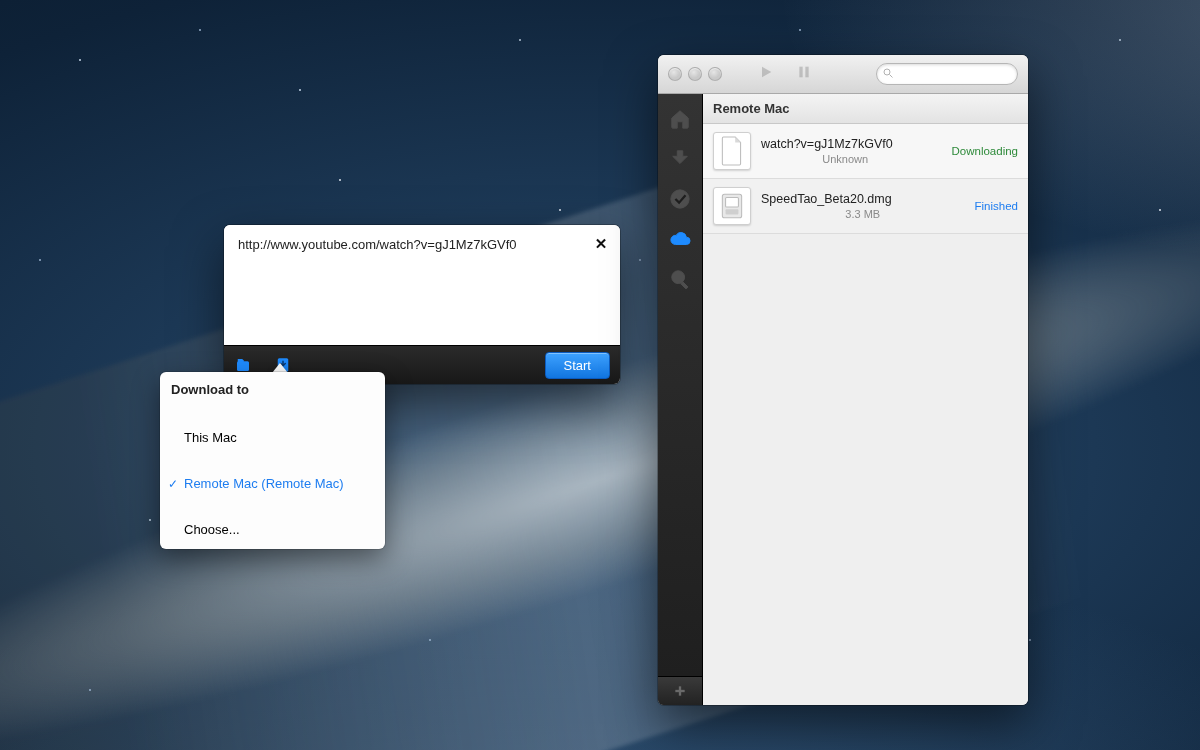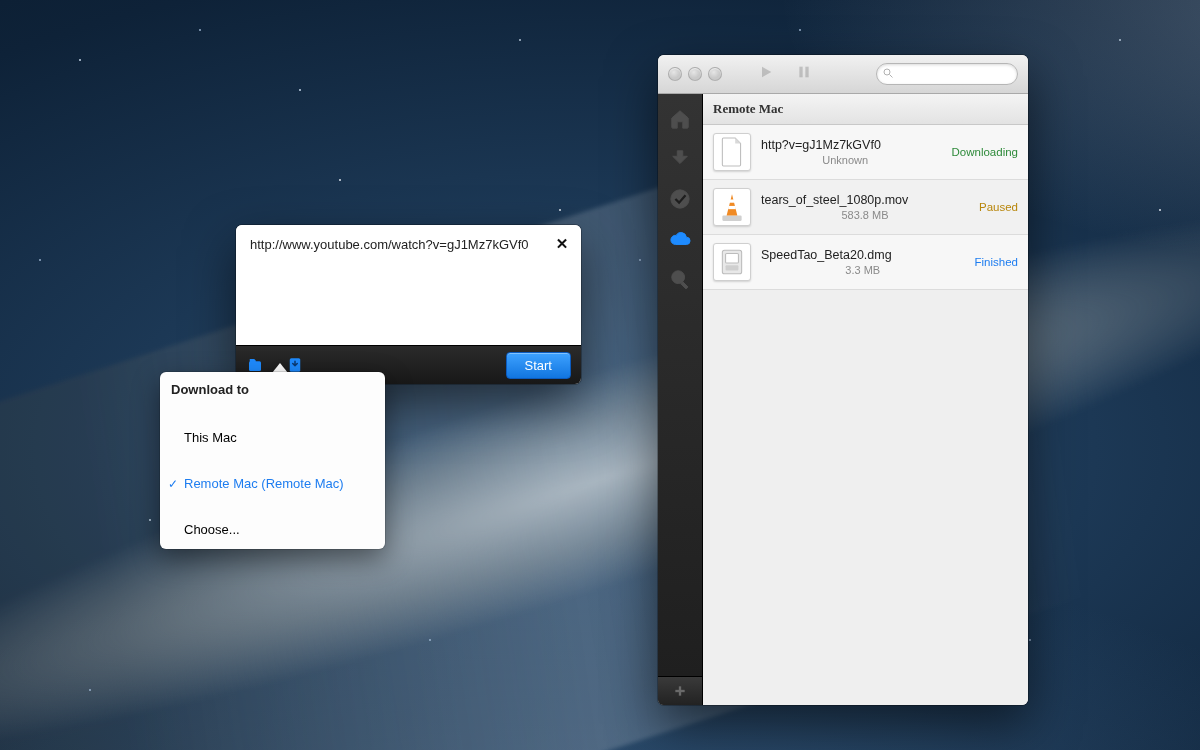--- a/index.html
+++ b/index.html
@@ -52,22 +52,22 @@
   .window {
     position: absolute;
     border-radius: 6px;
     box-shadow: 0 20px 50px rgba(0,0,0,0.55), 0 0 0 1px rgba(0,0,0,0.25);
     overflow: hidden;
     background: #eee;
   }
 
   
   #url-window {
-    left: 236px; top: 225px;
-    width: 345px;
+    left: 224px; top: 225px;
+    width: 396px;
   }
   #url-text {
     background: #fff;
     height: 98px;
     padding: 12px 34px 10px 14px;
     font-size: 13px;
     color: #222;
     position: relative;
     word-break: break-all;
   }
@@ -192,21 +192,20 @@
   #content {
     flex:1; background:#efefef;
     display:flex; flex-direction:column;
     overflow:hidden;
   }
   #content-header {
     background: linear-gradient(#f4f4f4,#e3e3e3);
     border-bottom:1px solid #c8c8c8;
     font-weight:700; font-size:13px; color:#333;
     padding:7px 10px;
-    font-family:Liberation Serif, serif;
   }
   .row {
     display:flex; align-items:center;
     padding:8px 10px;
     border-bottom:1px solid #dcdcdc;
     background:#f7f7f7;
     gap:10px;
   }
   .row:nth-child(odd){ background:#f1f1f1; }
   .thumb {
@@ -352,41 +351,26 @@
       <div id="content-header">Remote Mac</div>
 
       <div class="row">
         <div class="thumb thumb-page">
           <svg viewBox="0 0 24 28">
               <path fill="#fff" stroke="#bdbdbd" d="M4 1h11l5 5v20a1 1 0 0 1-1 1H4a1 1 0 0 1-1-1V2a1 1 0 0 1 1-1z"></path>
               <path fill="#d9d9d9" d="M15 1v5h5"></path>
             </svg>
         </div>
         <div class="row-main">
-          <div class="row-name">http?v=gJ1Mz7kGVf0</div>
+          <div class="row-name">watch?v=gJ1Mz7kGVf0</div>
           <div class="row-sub">Unknown</div>
         </div>
         <div class="row-status st-downloading">Downloading</div>
       </div>
 
-      <div class="row">
-        <div class="thumb thumb-vlc">
-          <svg viewBox="0 0 24 28">
-              <rect x="3" y="22" width="18" height="5" rx="1" fill="#d0d0d0"></rect>
-              <polygon points="12,2 17,22 7,22" fill="#f08a24"></polygon>
-              <rect x="9.5" y="7" width="5" height="3" fill="#fff"></rect>
-              <rect x="8.5" y="13" width="7" height="3" fill="#fff"></rect>
-            </svg>
-        </div>
-        <div class="row-main">
-          <div class="row-name">tears_of_steel_1080p.mov</div>
-          <div class="row-sub">583.8 MB</div>
-        </div>
-        <div class="row-status st-paused">Paused</div>
-      </div>
 
       <div class="row">
         <div class="thumb thumb-dmg">
           <svg viewBox="0 0 24 28">
               <rect x="3" y="3" width="18" height="22" rx="2" fill="#e8e8e8" stroke="#bcbcbc"></rect>
               <rect x="6" y="6" width="12" height="9" rx="1" fill="#fff" stroke="#bcbcbc"></rect>
               <rect x="6" y="17" width="12" height="5" rx="1" fill="#cfcfcf"></rect>
             </svg>
         </div>
         <div class="row-main">

